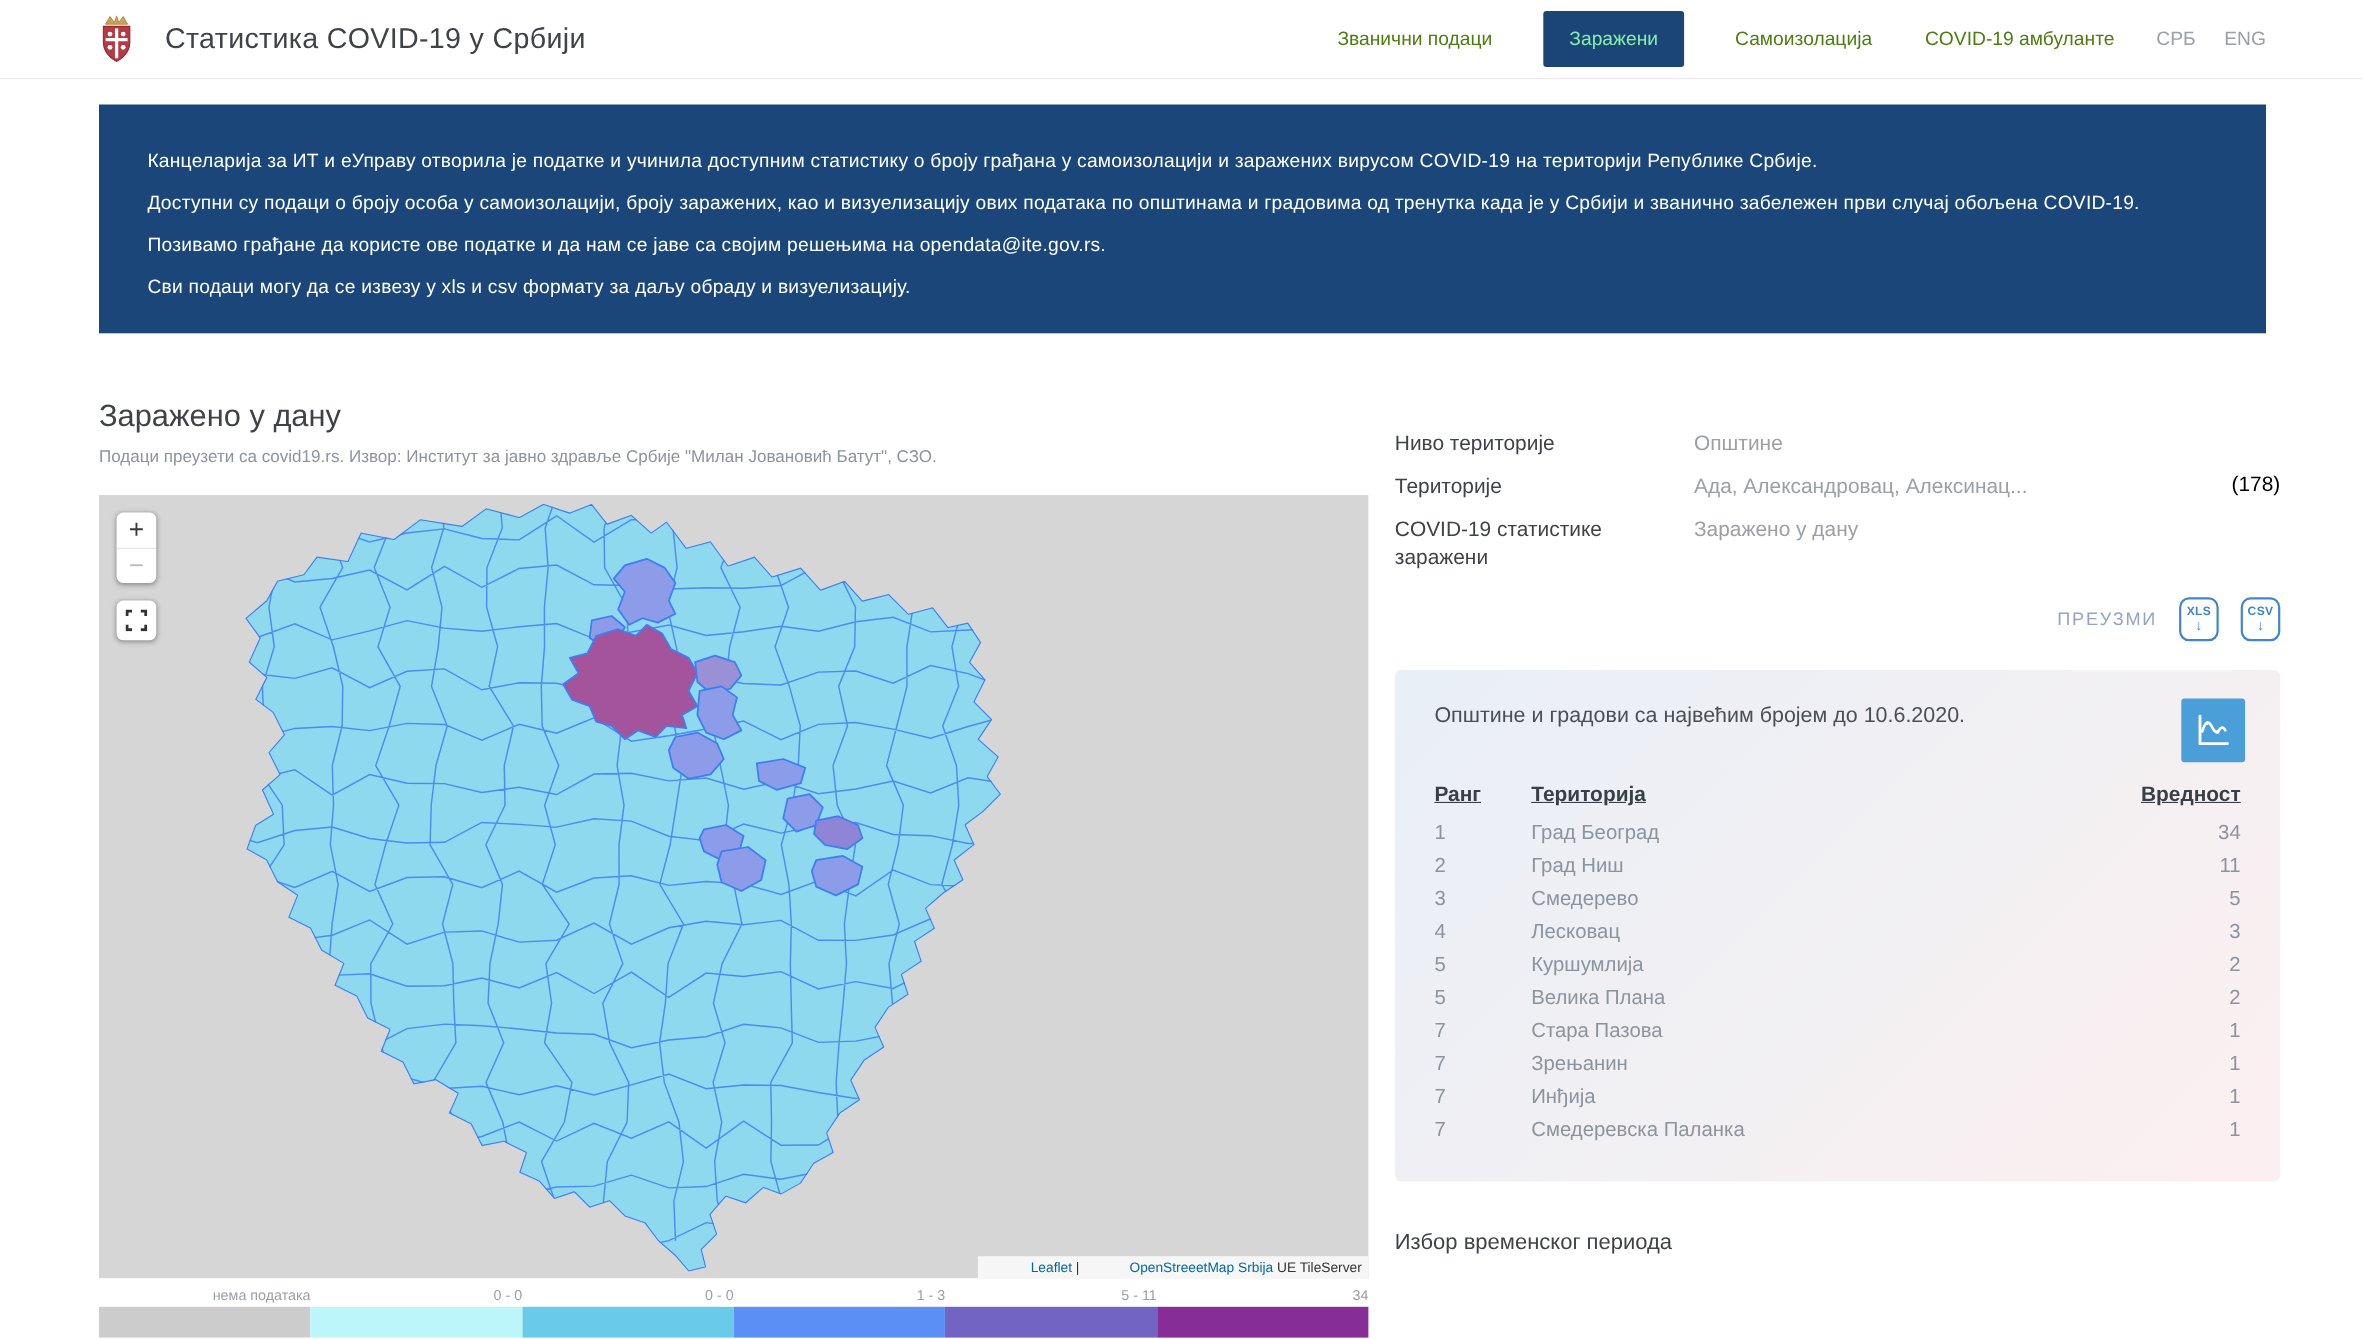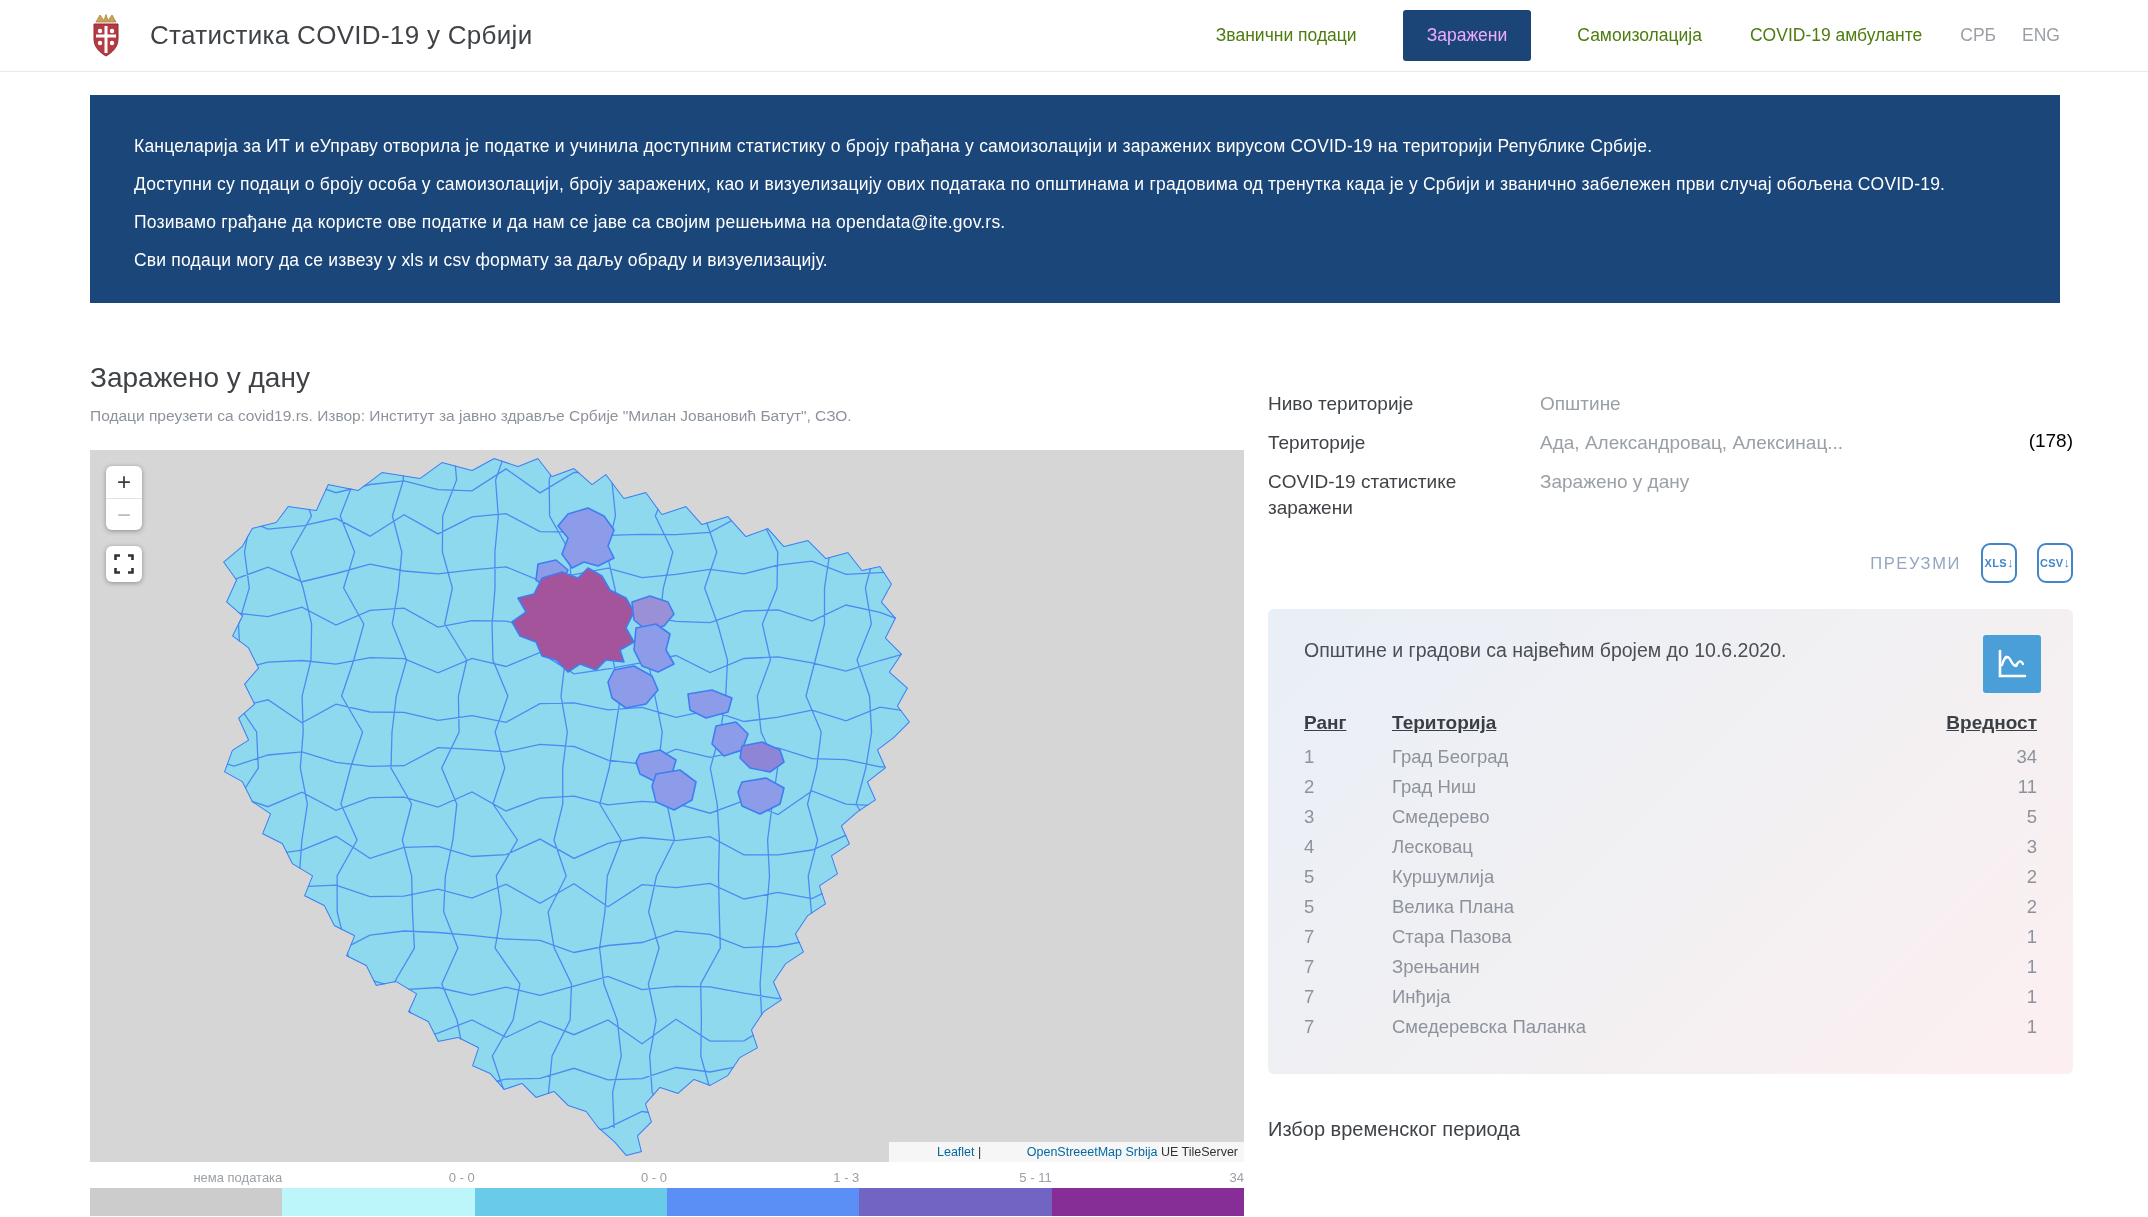--- a/index.html
+++ b/index.html
@@ -11,21 +11,21 @@
   
   .header {
     position:absolute; top:0; left:0; width:2148px; height:72px;
     background:#fff; border-bottom:1px solid #e7e9ec;
     display:flex; align-items:center; padding:0 88px;
   }
   .logo { width:36px; height:46px; margin-right:26px; flex:0 0 auto; }
   .site-title { font-size:26px; color:#3f4347; letter-spacing:.3px; }
   .nav { margin-left:auto; display:flex; align-items:center; gap:44px; }
   .nav-item { font-size:17.5px; color:#4d7c0f; cursor:pointer; padding:15px 2px; white-space:nowrap; }
-  .nav-item.active { background:#1b4576; color:#f0abfc; padding:15px 24px; border-radius:3px; }
+  .nav-item.active { background:#1b4576; color:#86efac; padding:15px 24px; border-radius:3px; }
   .lang { display:flex; align-items:center; gap:26px; margin-left:36px; }
   .lang-item { font-size:17.5px; color:#9aa0a6; cursor:pointer; }
   
   .banner {
     position:absolute; top:95px; left:90px; width:1970px;
     background:#1b4679; color:#fff; padding:26px 44px 18px 44px;
   }
   .banner p { font-size:17.5px; line-height:26px; margin:12px 0; font-weight:300; letter-spacing:.2px; }
   
   .left-col { position:absolute; top:362px; left:90px; width:1154px; }
@@ -71,21 +71,21 @@
   }
   .filter-rows { margin-top:16px; }
   .frow { display:flex; align-items:flex-start; margin-bottom:13px; }
   .frow-label { width:272px; flex:0 0 auto; font-size:19px; color:#3f4347; line-height:26px; }
   .frow-value { flex:1 1 auto; font-size:19px; color:#9aa0a6; line-height:26px; }
   .frow-count { flex:0 0 auto; font-size:19px; color:#000000; }
   .download { display:flex; align-items:center; justify-content:flex-end; gap:20px; margin-top:22px; }
   .download-label { font-size:16.5px; color:#93a5c1; letter-spacing:1.6px; cursor:pointer; }
   .dl-icon {
     width:36px; height:40px; border:2.5px solid #4285c8; border-radius:9px; background:#fff;
-    display:flex; flex-direction:row; align-items:center; justify-content:center;
+    display:flex; flex-direction:column; align-items:center; justify-content:center;
     color:#4285c8; cursor:pointer;
   }
   .dl-ext { font-size:11px; font-weight:bold; letter-spacing:.3px; line-height:12px; }
   .dl-arrow { font-size:13px; line-height:14px; }
   .card {
     position:relative; margin-top:26px; border-radius:6px; padding:30px 36px 32px 36px;
     background:linear-gradient(135deg, #e9eff7 0%, #f2f0f2 55%, #fdeff1 100%);
   }
   .card-title { font-size:19.5px; color:#4a4f55; max-width:620px; }
   .chart-btn {

